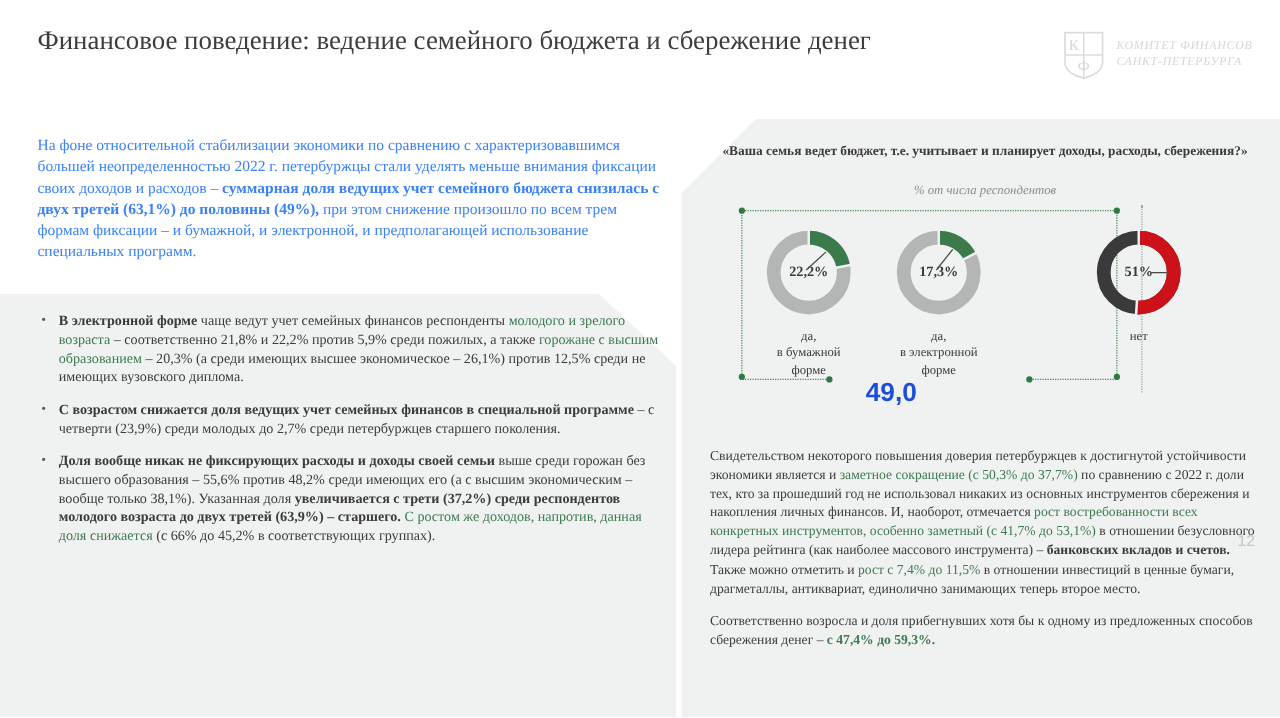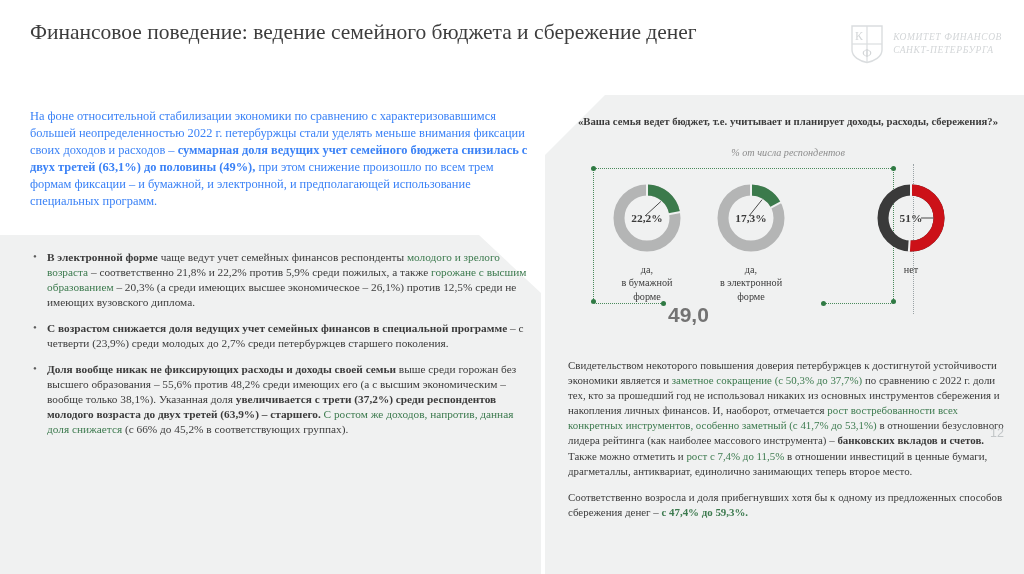--- a/index.html
+++ b/index.html
@@ -88,22 +88,22 @@
     position: absolute; left: 0; top: 0; width: 72px; height: 72px;
     display: flex; align-items: center; justify-content: center;
     font-size: 11.4px; color: #3b3b3b; font-weight: bold;
   }
   .donut-label {
     margin-top: 9px; text-align: center;
     font-size: 10.2px; line-height: 13.4px; color: #3b3b3b; font-weight: normal;
   }
 
   .total-val {
-    position: absolute; left: 668px; top: 303px; width: 90px; 
-    font-size: 21px; font-weight: bold; color: #737373;
+    position: absolute; left: 668px; top: 303px; width: 90px; text-align: center;
+    font-size: 21px; font-weight: bold; color: #1d4ed8;
     font-family: "Liberation Sans", sans-serif;
   }
 
   
   .brk { position: absolute; }
   .brk-h {
     border-top: 1.6px dotted #4a8a5c; height: 0;
   }
   .brk-v { border-left: 1.6px dotted #4a8a5c; width: 0; }
   .dot {

